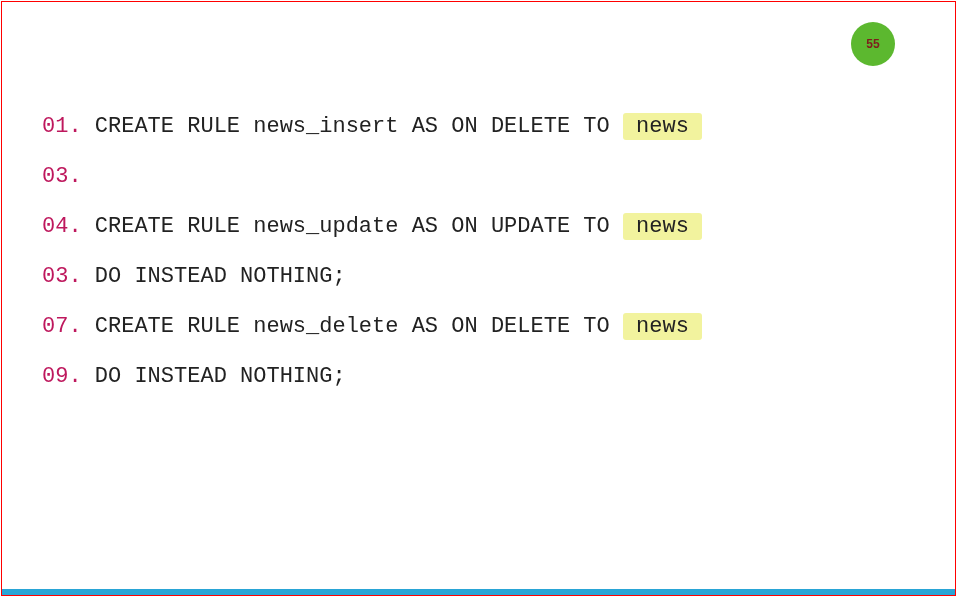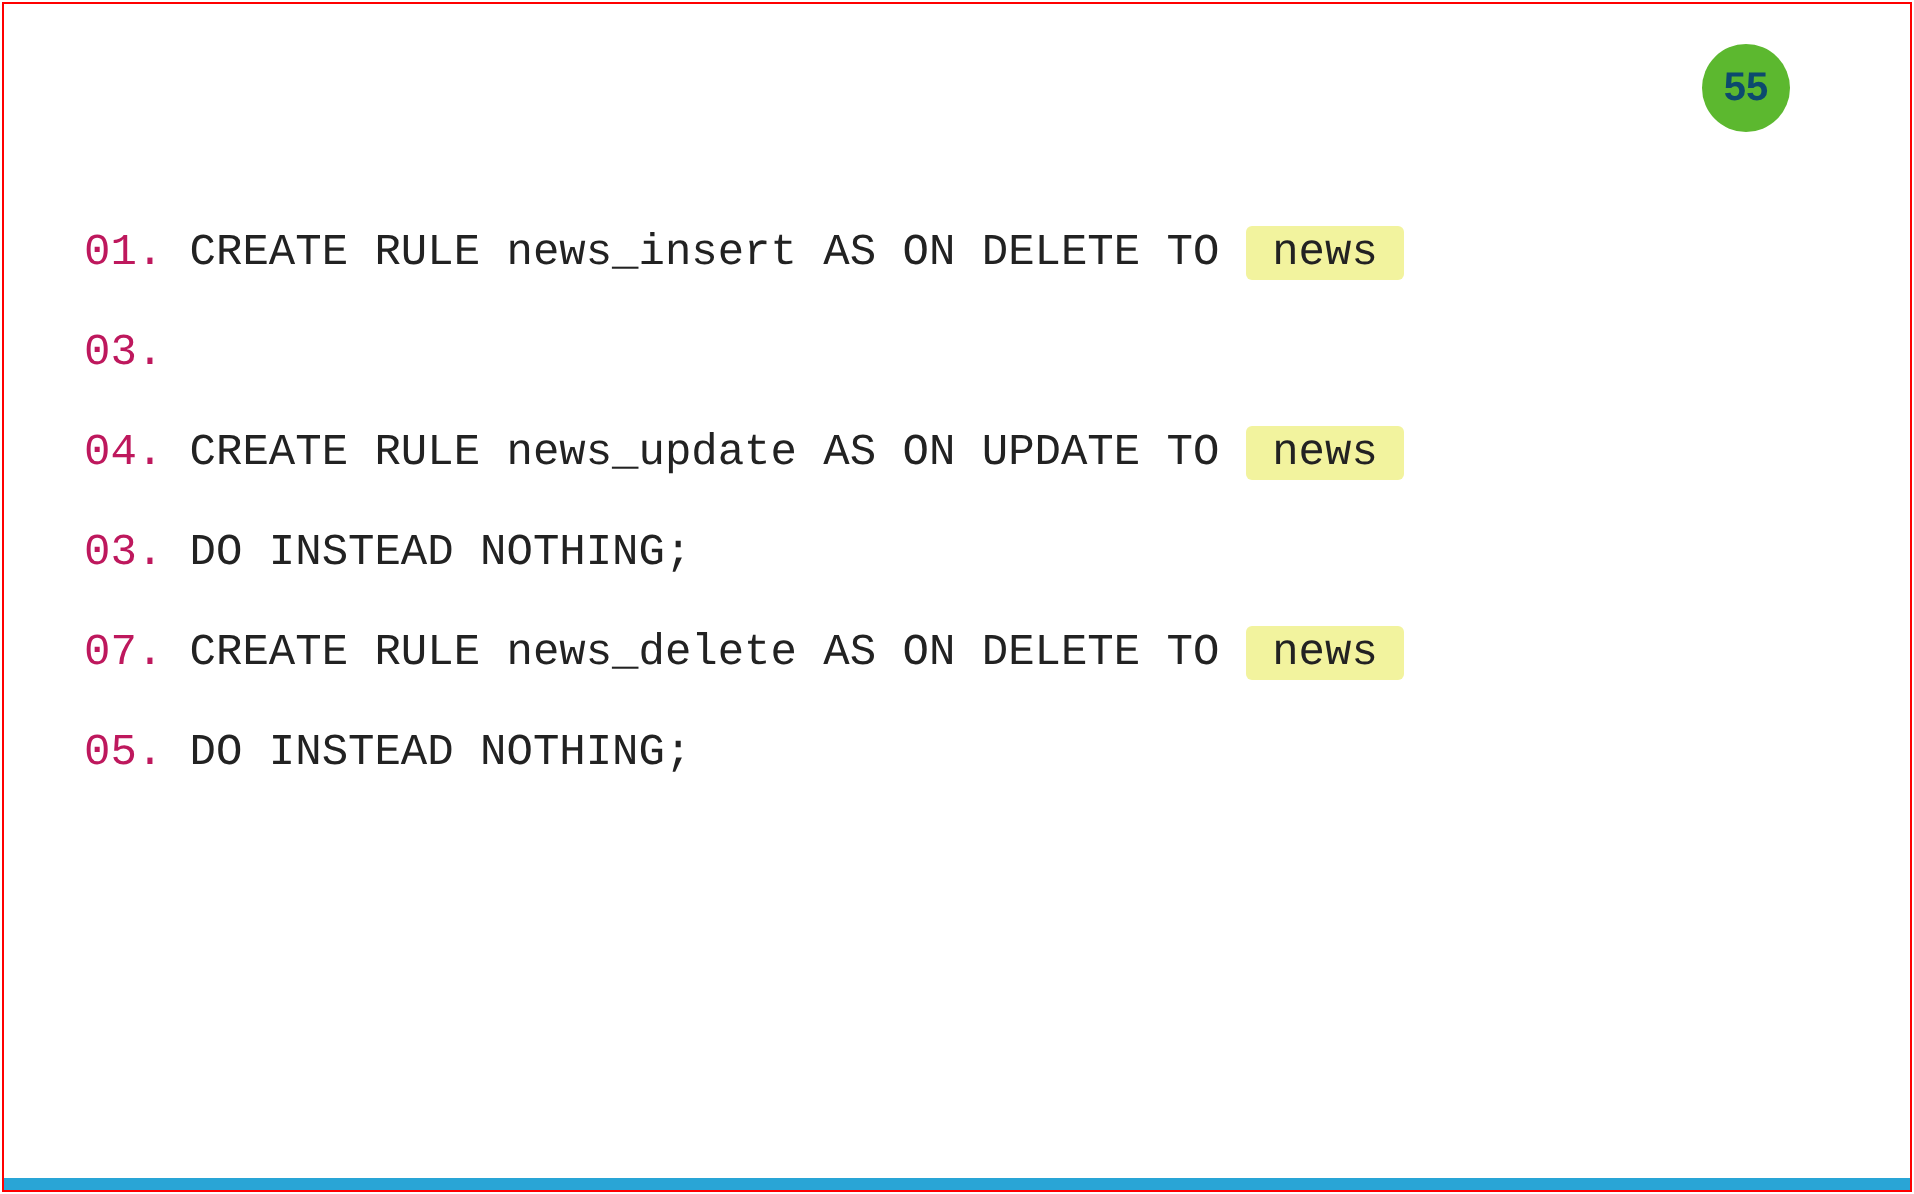--- a/index.html
+++ b/index.html
@@ -23,23 +23,23 @@
       background: #fff;
     }
     .badge {
       position: absolute;
       top: 20px;
       right: 60px;
       width: 44px;
       height: 44px;
       border-radius: 50%;
       background: #5cb82f;
-      color: #0c4a6e;
+      color: #7f1d1d;
       font-family: Arial, sans-serif;
-      font-size: 20px;
+      font-size: 12px;
       font-weight: bold;
       display: flex;
       align-items: center;
       justify-content: center;
     }
     .code-block {
       position: absolute;
       top: 100px;
       left: 40px;
       right: 40px;
@@ -73,16 +73,16 @@
 <body>
 
 <div class="frame">
   <div class="badge">55</div>
   <div class="code-block">
       <div class="code-line"><span class="line-num">01.</span><span> CREATE RULE news_insert AS ON DELETE TO </span><span class="hl"> news </span></div>
       <div class="code-line"><span class="line-num">03.</span><span> </span></div>
       <div class="code-line"><span class="line-num">04.</span><span> CREATE RULE news_update AS ON UPDATE TO </span><span class="hl"> news </span></div>
       <div class="code-line"><span class="line-num">03.</span><span> DO INSTEAD NOTHING;</span></div>
       <div class="code-line"><span class="line-num">07.</span><span> CREATE RULE news_delete AS ON DELETE TO </span><span class="hl"> news </span></div>
-      <div class="code-line"><span class="line-num">05.</span><span> DO INSTEAD NOTHING;</span></div>
+      <div class="code-line"><span class="line-num">09.</span><span> DO INSTEAD NOTHING;</span></div>
     </div>
   <div class="bottom-bar"></div>
 </div>
 
 </body></html>

